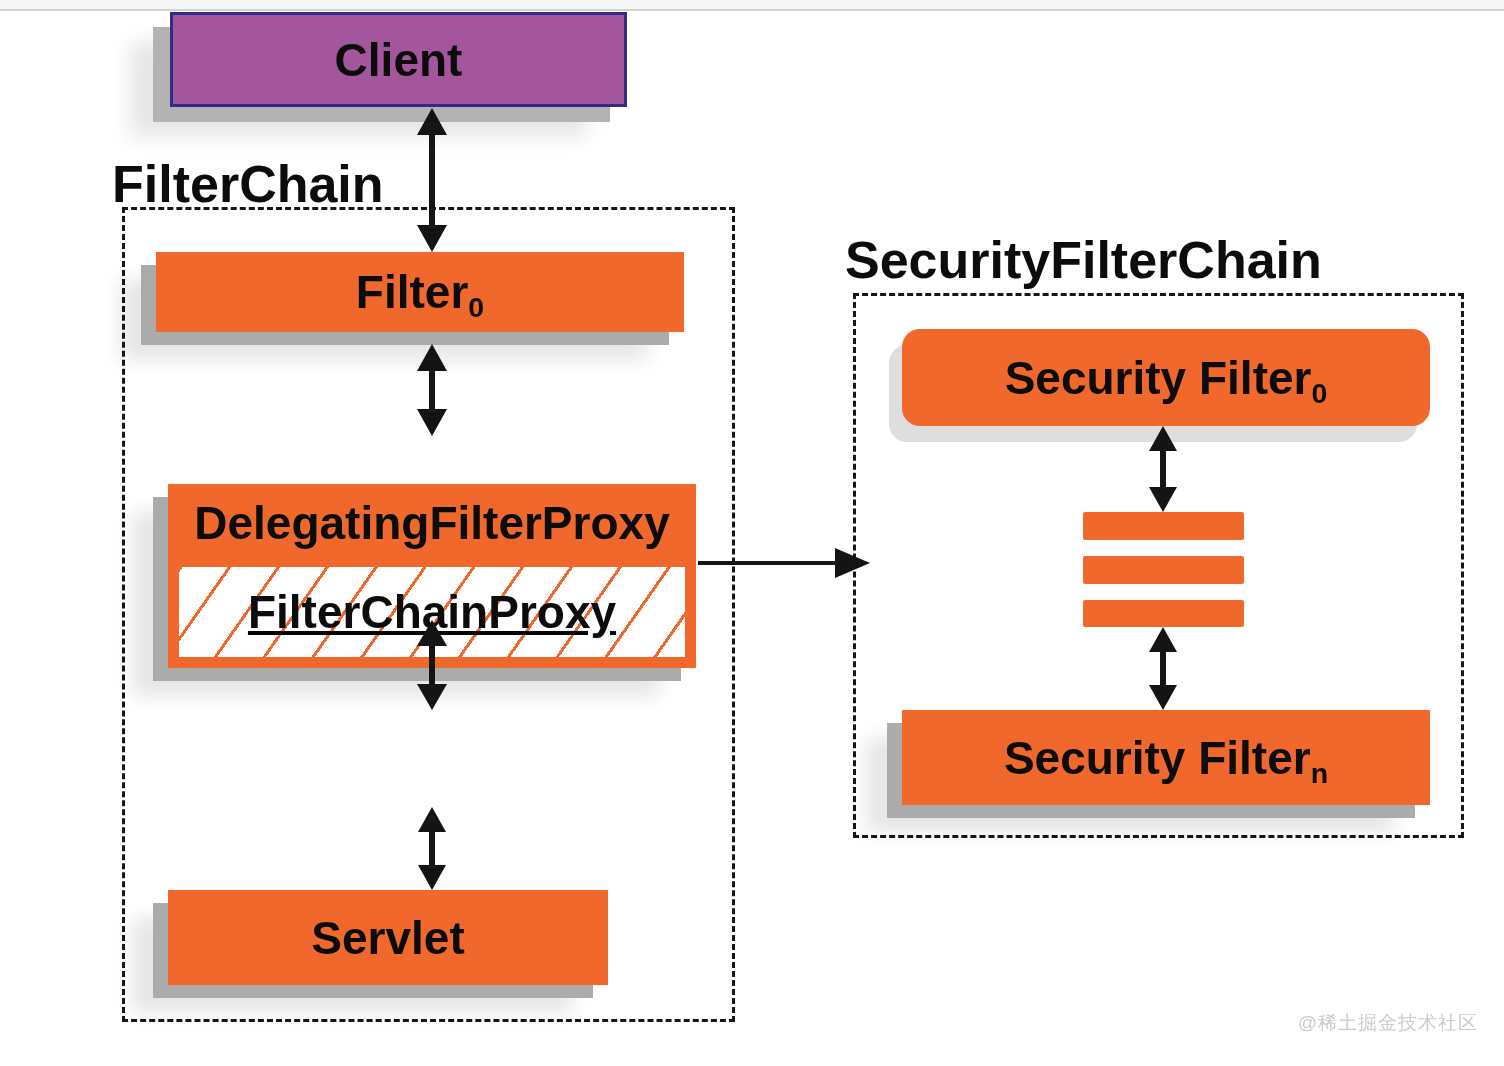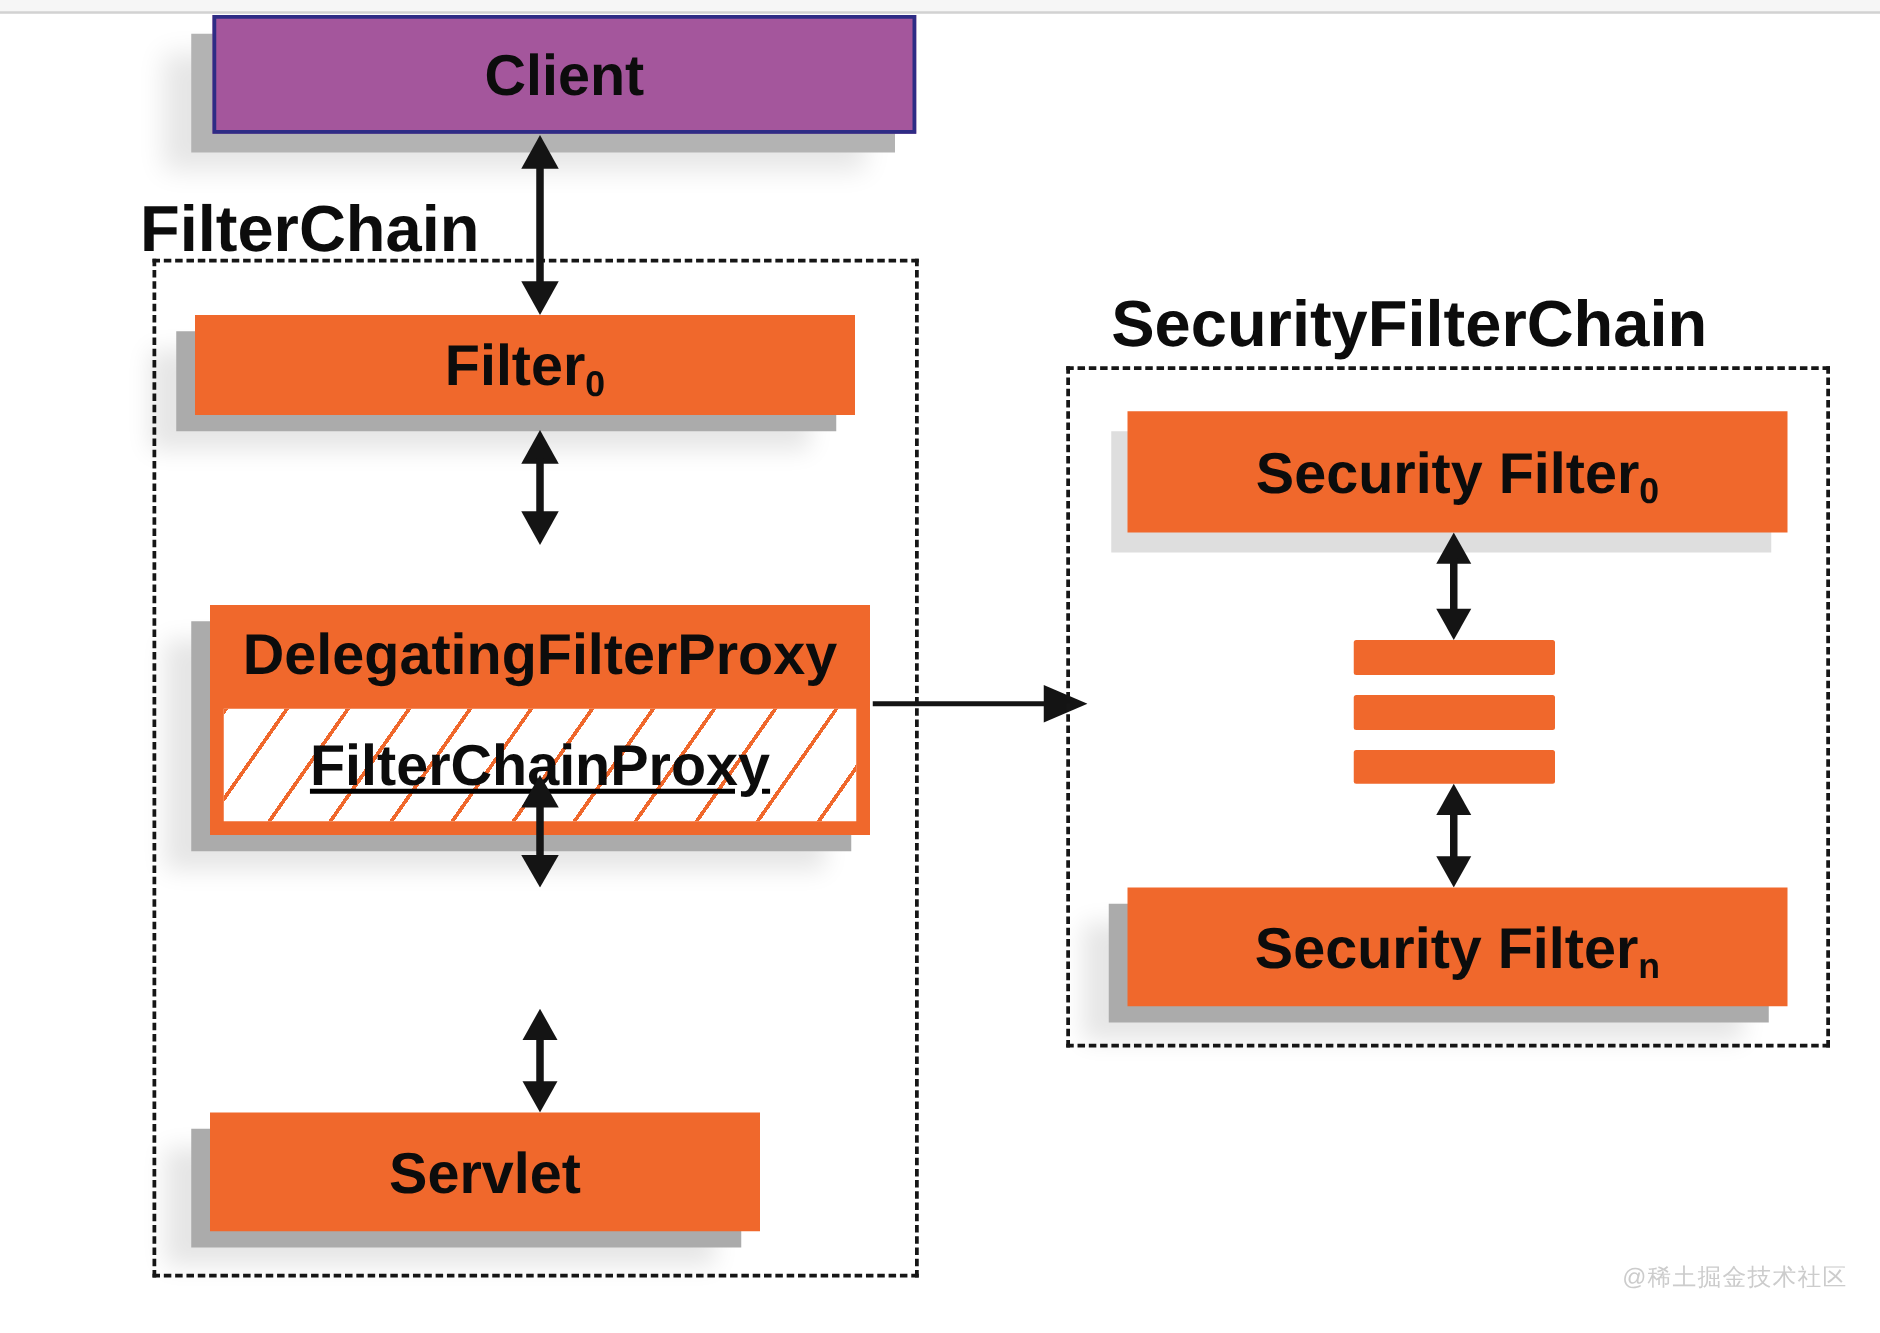--- a/index.html
+++ b/index.html
@@ -16,21 +16,21 @@
     box-sizing:border-box;
   }
   .orange {
     background:var(--orange);
     box-shadow:-15px 13px 0 #ababab, -36px 28px 18px rgba(0,0,0,0.10);
   }
   .purple {
     background:var(--purple); border:3px solid var(--purple_border);
     box-shadow:-17px 15px 0 #b3b3b3, -40px 30px 20px rgba(0,0,0,0.10);
   }
-  .shadow-light { box-shadow:-13px 16px 0 #dedede; }
+  .shadow-light { box-shadow:-13px 16px 0 #dedede;border-radius:18px; }
   .lbl {
     font-size:46px; font-weight:bold; color:var(--text); line-height:1;
     white-space:nowrap;
   }
   .lbl sub { font-size:0.62em; line-height:0; vertical-align:-0.30em; font-weight:bold; }
   .group-title {
     position:absolute; font-size:52px; font-weight:bold; color:var(--text);
     line-height:1; white-space:nowrap;
   }
   .dashed { position:absolute; border:3px dashed var(--dash); box-sizing:border-box; }
@@ -51,21 +51,21 @@
     color:var(--watermark); line-height:1; letter-spacing:1px;
   }
 </style>
 </head>
 <body>
 
 <div class="stage">
 
   <div class="top-strip"></div>
 
-  <div class="box purple" style="left:170px; top:12px; width:563px; height:95px;">
+  <div class="box purple" style="left:170px; top:12px; width:457px; height:95px;">
     <span class="lbl">Client</span>
   </div>
 
   <div class="group-title" style="left:112px; top:158px;">FilterChain</div>
   <div class="dashed" style="left:122px; top:207px; width:613px; height:815px;"></div>
 
   <div class="box orange" style="left:156px; top:252px; width:528px; height:80px;">
     <span class="lbl"><span>Filter</span><sub>0</sub></span>
   </div>
 
@@ -100,21 +100,21 @@
     <polygon points="17,0 31,25 3,25"></polygon>
       <rect x="14" y="21" width="6" height="41"></rect>
       <polygon points="17,83 31,58 3,58"></polygon>
   </svg>
 
   <svg class="arrow" style="left:698px; top:545px;" width="172" height="36" viewBox="0 0 172 36">
     <rect x="0" y="16" width="142" height="4"></rect>
       <polygon points="172,18 137,3 137,33"></polygon>
   </svg>
 
-  <div class="group-title" style="left:845px; top:234px;margin-left:44px;">SecurityFilterChain</div>
+  <div class="group-title" style="left:845px; top:234px;">SecurityFilterChain</div>
   <div class="dashed" style="left:853px; top:293px; width:611px; height:545px;"></div>
 
   <div class="box orange shadow-light" style="left:902px; top:329px; width:528px; height:97px;">
     <span class="lbl"><span>Security Filter</span><sub>0</sub></span>
   </div>
 
   <div class="bar" style="left:1083px; top:512px; width:161px; height:28px;"></div>
   <div class="bar" style="left:1083px; top:556px; width:161px; height:28px;"></div>
   <div class="bar" style="left:1083px; top:600px; width:161px; height:27px;"></div>
 

